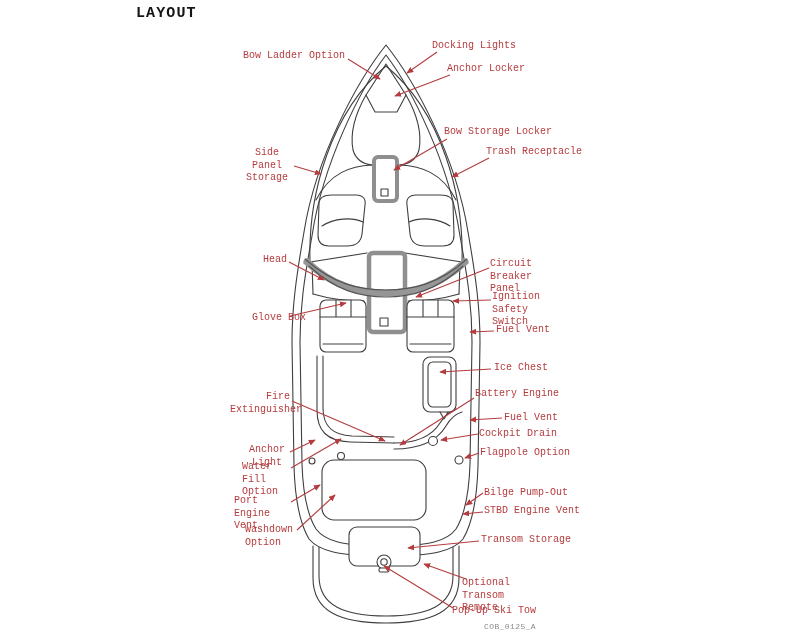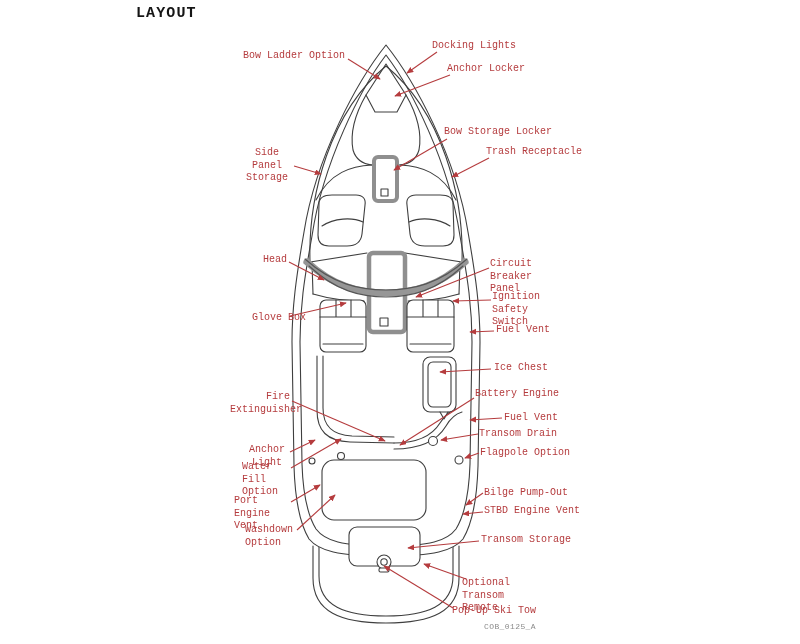--- a/index.html
+++ b/index.html
@@ -151,21 +151,21 @@
   <div class="lbl" style="left:241px;top:147px;width:52px;text-align:center">Side Panel Storage</div>
   <div class="lbl" style="left:235px;top:254px;width:52px;text-align:right">Head</div>
   <div class="lbl" style="left:490px;top:258px;width:74px">Circuit Breaker Panel</div>
   <div class="lbl" style="left:492px;top:291px;width:68px">Ignition Safety Switch</div>
   <div class="lbl" style="left:240px;top:312px;width:66px;text-align:right">Glove Box</div>
   <div class="lbl" style="left:496px;top:324px;width:80px">Fuel Vent</div>
   <div class="lbl" style="left:494px;top:362px;width:80px">Ice Chest</div>
   <div class="lbl" style="left:230px;top:391px;width:60px;text-align:right">Fire Extinguisher</div>
   <div class="lbl" style="left:475px;top:388px;width:90px">Battery Engine</div>
   <div class="lbl" style="left:504px;top:412px;width:70px">Fuel Vent</div>
-  <div class="lbl" style="left:479px;top:428px;width:90px">Transom Drain</div>
+  <div class="lbl" style="left:479px;top:428px;width:90px">Cockpit Drain</div>
   <div class="lbl" style="left:480px;top:447px;width:100px">Flagpole Option</div>
   <div class="lbl" style="left:247px;top:444px;width:40px;text-align:center">Anchor Light</div>
   <div class="lbl" style="left:242px;top:461px;width:46px;">Water Fill Option</div>
   <div class="lbl" style="left:234px;top:495px;width:55px;">Port Engine Vent</div>
   <div class="lbl" style="left:245px;top:524px;width:52px;text-align:left">Washdown Option</div>
   <div class="lbl" style="left:484px;top:487px;width:100px">Bilge Pump-Out</div>
   <div class="lbl" style="left:484px;top:505px;width:110px">STBD Engine Vent</div>
   <div class="lbl" style="left:481px;top:534px;width:110px">Transom Storage</div>
   <div class="lbl" style="left:462px;top:577px;width:82px">Optional Transom Remote</div>
   <div class="lbl" style="left:452px;top:605px;width:100px">Pop-Up Ski Tow</div>

